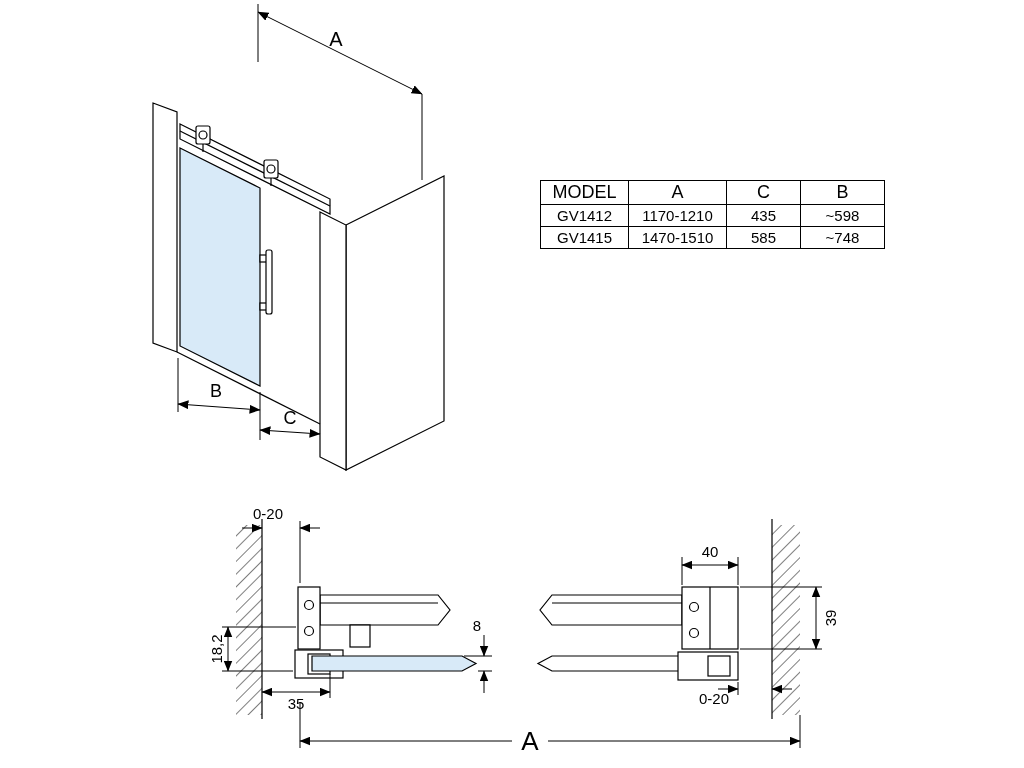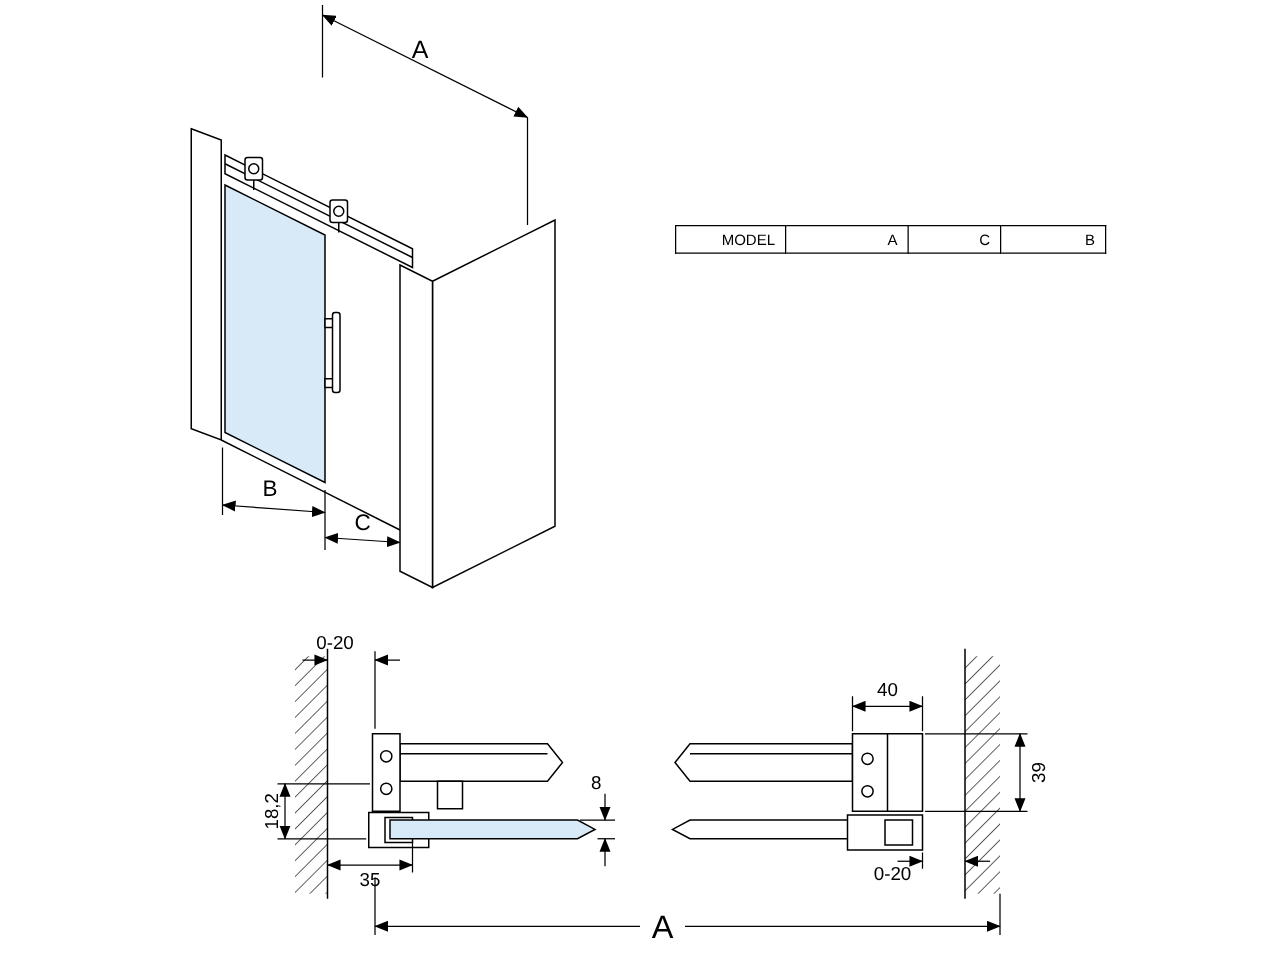--- a/index.html
+++ b/index.html
@@ -4,21 +4,21 @@
 <style>
   html,body{margin:0;padding:0;background:#fff;}
   .canvas{position:relative;width:1024px;height:768px;background:#ffffff;overflow:hidden;
           font-family:"Liberation Sans",sans-serif;}
   .abs{position:absolute;}
   
   table.spec{border-collapse:collapse;font-family:"Liberation Sans",sans-serif;
              font-size:15px;color:#000;}
   table.spec th, table.spec td{border:1px solid #000;padding:1px 8px;height:19px;
              text-align:center;font-weight:normal;white-space:nowrap;}
-  table.spec th{font-size:12px;text-align:right;}
+  table.spec th{font-size:18px;}
   col.c-model{width:88px;} col.c-a{width:98px;} col.c-c{width:74px;} col.c-b{width:84px;}
   
   svg text{font-family:"Liberation Sans",sans-serif;fill:#000;}
   .ln{stroke:#000;stroke-width:1.2;fill:none;}
   .fw{stroke:#000;stroke-width:1.2;fill:#ffffff;}
   .dim{stroke:#000;stroke-width:1;fill:none;}
   .t15{font-size:15px;} .t18{font-size:18px;} .t20{font-size:20px;} .t26{font-size:26px;}
 </style>
 </head>
 <body>
@@ -79,20 +79,32 @@
       </colgroup>
     <thead>
       <tr>
         <th>MODEL</th>
         <th>A</th>
         <th>C</th>
         <th>B</th>
       </tr>
     </thead>
     <tbody>
+      <tr>
+        <td>GV1412</td>
+        <td>1170-1210</td>
+        <td>435</td>
+        <td>~598</td>
+      </tr>
+      <tr>
+        <td>GV1415</td>
+        <td>1470-1510</td>
+        <td>585</td>
+        <td>~748</td>
+      </tr>
     </tbody>
   </table>
 
   <svg class="abs" style="left:200px;top:495px;" width="760" height="265" viewBox="0 0 760 265">
     <defs>
       <marker id="ar2" viewBox="0 0 10 8" markerWidth="11" markerHeight="9" refX="9.5" refY="4" orient="auto-start-reverse">
         <path d="M0,0L10,4L0,8Z" fill="#000"></path>
       </marker>
       <pattern id="hat" width="9" height="9" patternUnits="userSpaceOnUse" patternTransform="rotate(45)">
         <rect width="9" height="9" fill="#fff"></rect>

